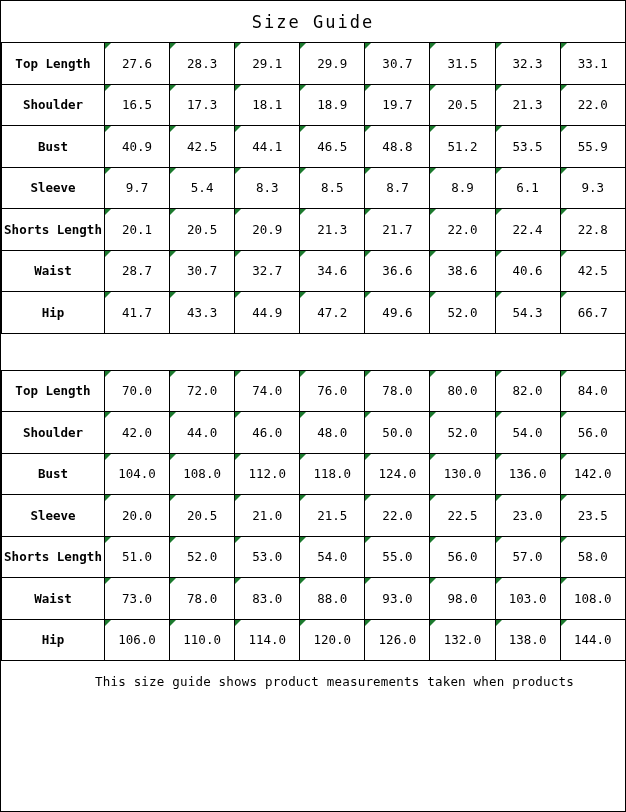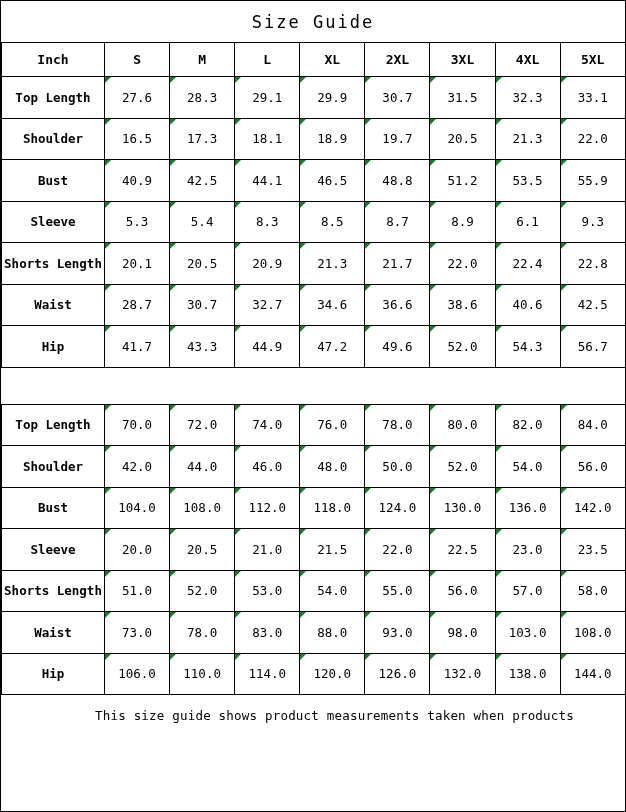--- a/index.html
+++ b/index.html
@@ -96,31 +96,20 @@
         <col class="rest">
         <col class="rest">
         <col class="rest">
         <col class="rest">
       <col class="rest">
         <col class="rest">
         <col class="rest">
         <col class="rest">
     </colgroup>
     <tbody>
-      <tr class="header-row">
-        <td class="rowhead">Inch</td>
-        <td>S</td>
-        <td>M</td>
-        <td>L</td>
-        <td>XL</td>
-        <td>2XL</td>
-        <td>3XL</td>
-        <td>4XL</td>
-        <td>5XL</td>
-      </tr>
 
       <tr>
         <td class="rowhead">Top Length</td>
         <td class="marked">27.6</td>
         <td class="marked">28.3</td>
         <td class="marked">29.1</td>
         <td class="marked">29.9</td>
         <td class="marked">30.7</td>
         <td class="marked">31.5</td>
         <td class="marked">32.3</td>
@@ -143,21 +132,21 @@
         <td class="marked">42.5</td>
         <td class="marked">44.1</td>
         <td class="marked">46.5</td>
         <td class="marked">48.8</td>
         <td class="marked">51.2</td>
         <td class="marked">53.5</td>
         <td class="marked">55.9</td>
       </tr>
       <tr>
         <td class="rowhead">Sleeve</td>
-        <td class="marked">5.3</td>
+        <td class="marked">9.7</td>
         <td class="marked">5.4</td>
         <td class="marked">8.3</td>
         <td class="marked">8.5</td>
         <td class="marked">8.7</td>
         <td class="marked">8.9</td>
         <td class="marked">6.1</td>
         <td class="marked">9.3</td>
       </tr>
       <tr>
         <td class="rowhead">Shorts Length</td>
@@ -183,21 +172,21 @@
       </tr>
       <tr>
         <td class="rowhead">Hip</td>
         <td class="marked">41.7</td>
         <td class="marked">43.3</td>
         <td class="marked">44.9</td>
         <td class="marked">47.2</td>
         <td class="marked">49.6</td>
         <td class="marked">52.0</td>
         <td class="marked">54.3</td>
-        <td class="marked">56.7</td>
+        <td class="marked">66.7</td>
       </tr>
     </tbody>
   </table>
 
   <div class="spacer"></div>
 
   <table class="size-table">
     <colgroup>
       <col class="first">
         <col class="rest">

